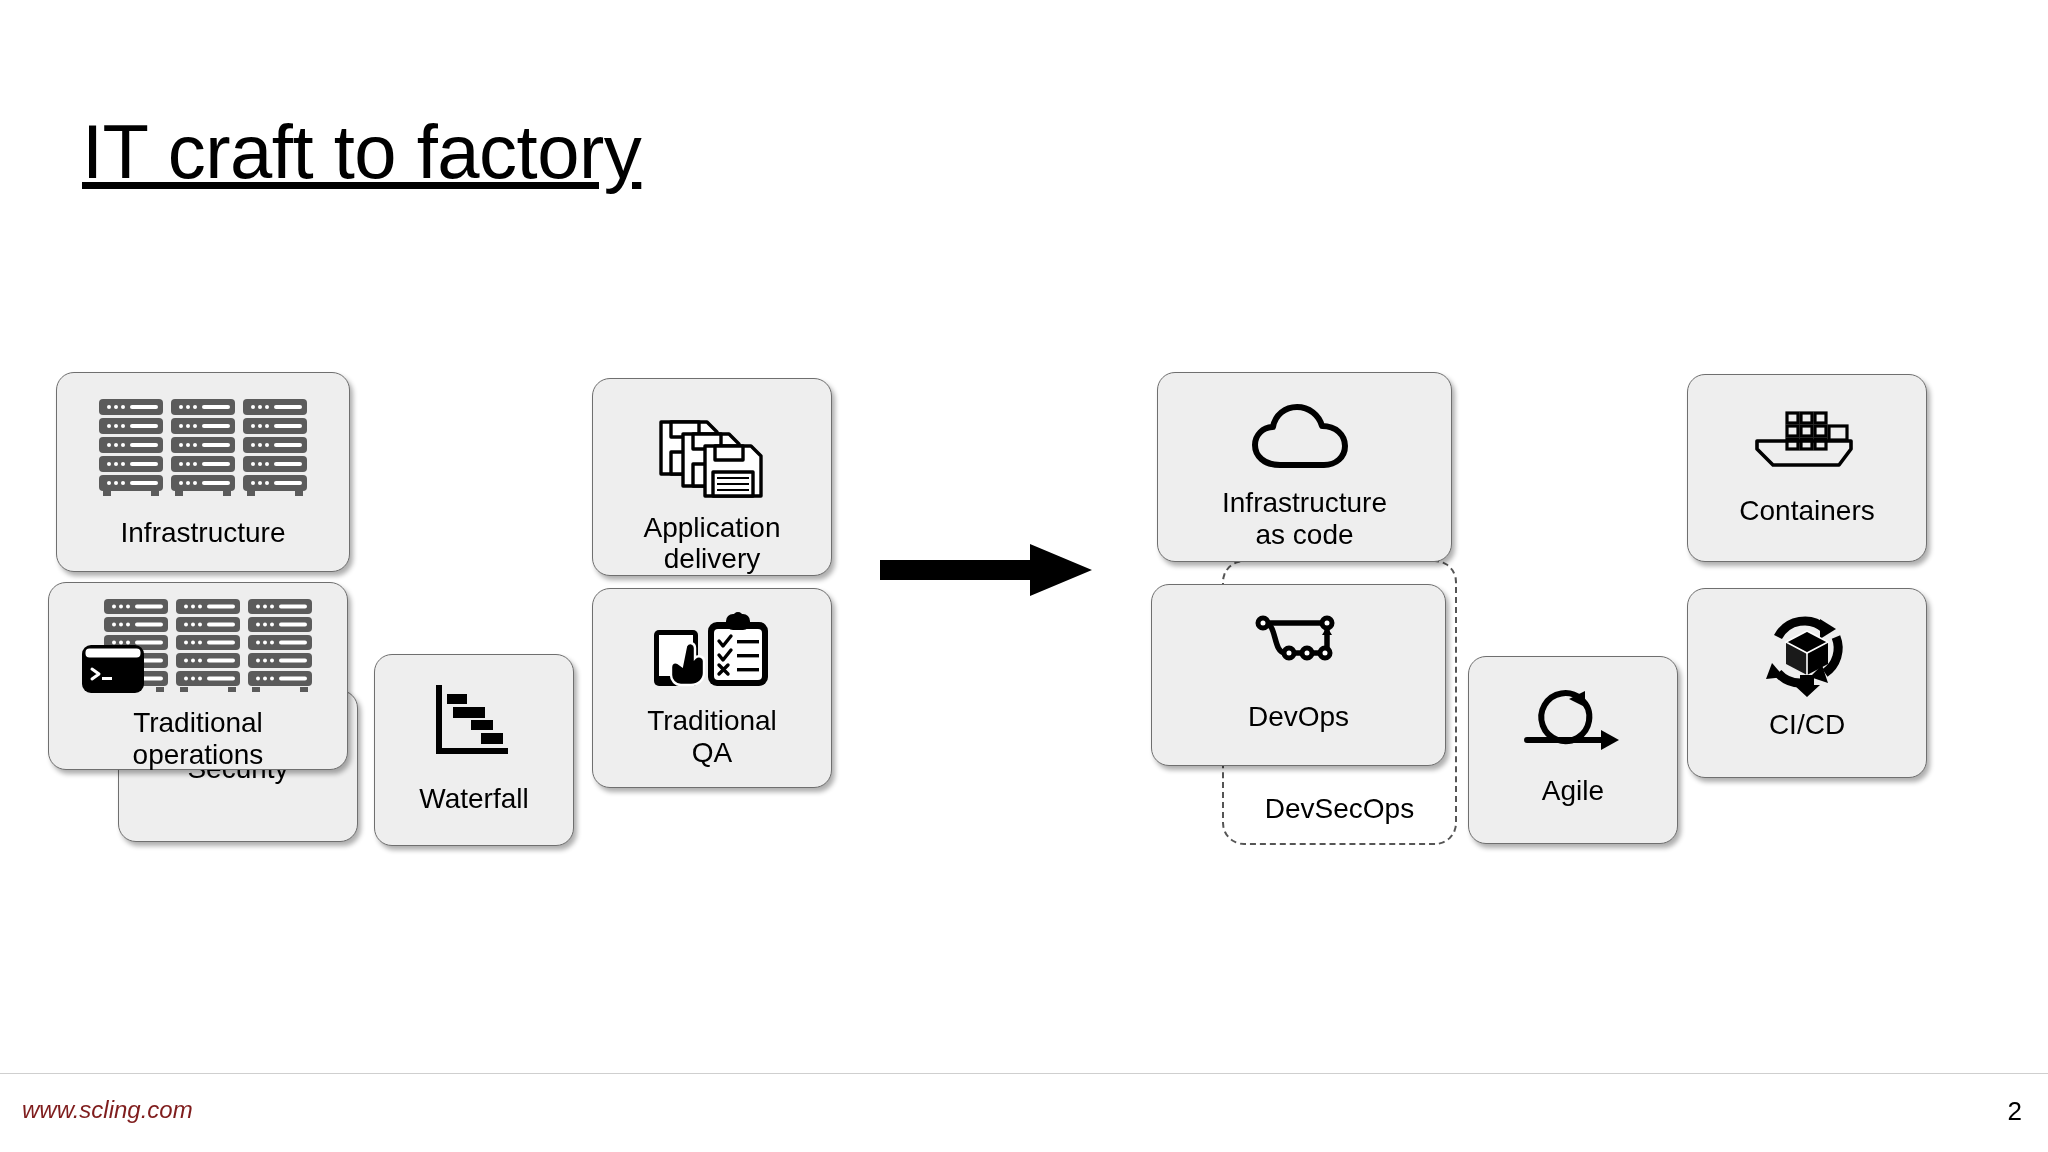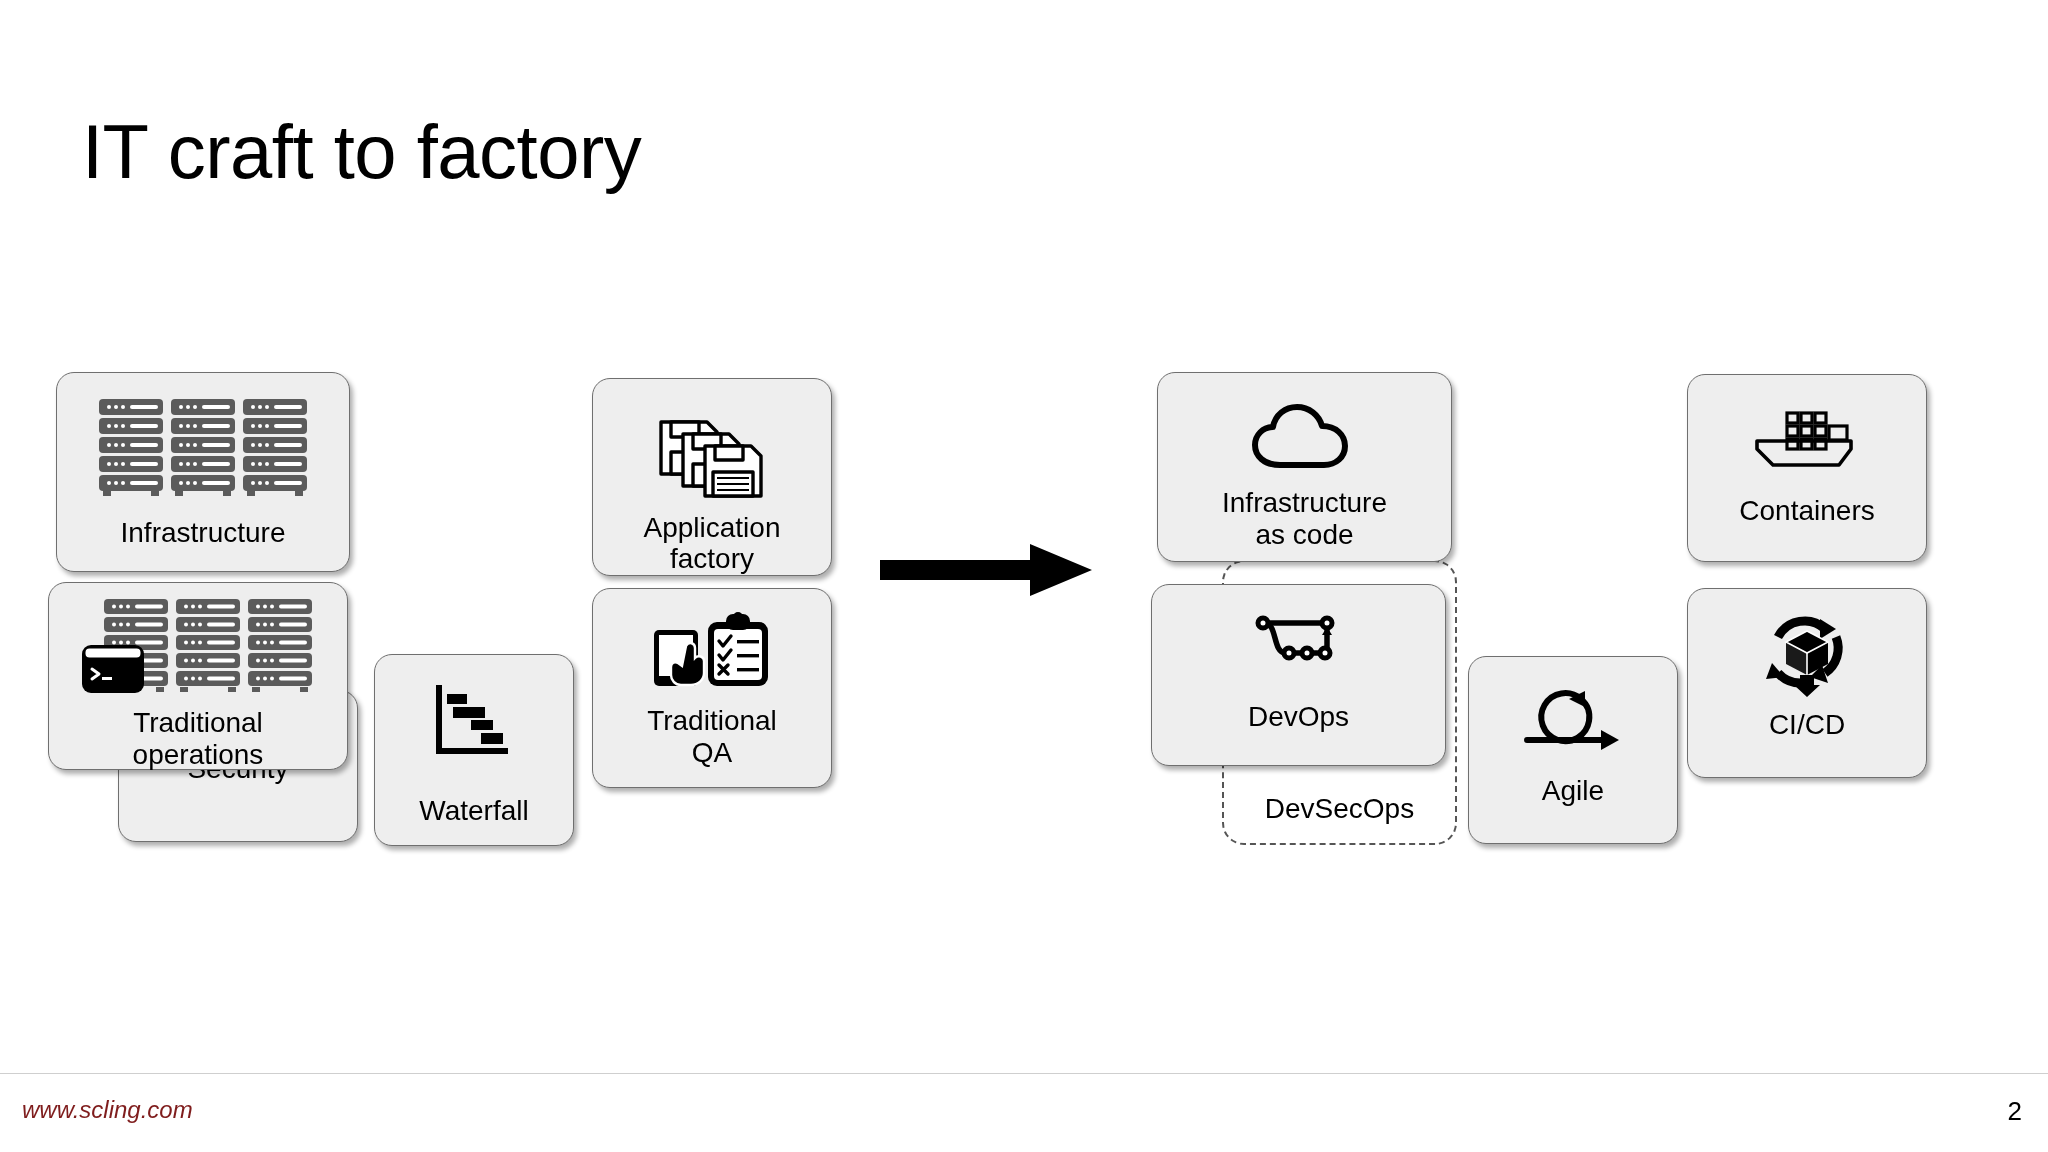--- a/index.html
+++ b/index.html
@@ -16,20 +16,21 @@
   
   .title{
     position:absolute;
     left:82px; top:114px;
     font-size:76px;
     line-height:1;
     font-weight:400;
     letter-spacing:-0.5px;
     color:#000;
     white-space:nowrap;
+    text-decoration:underline;
   }
 
   
   .card{
     position:absolute;
     background:#eeeeee;
     border:1.6px solid #6f6f6f;
     border-radius:18px;
     box-shadow:3px 4px 5px rgba(0,0,0,0.32);
     display:flex;
@@ -302,21 +303,21 @@
           <rect x="20" y="32" width="10" height="3" fill="#fff"></rect>
         </g>
       </svg>
     </div>
     <div class="cap" style="margin-top:12px;">
       <span>Traditional</span><br>
       <span>operations</span>
     </div>
   </div>
 
-  <div class="card" style="left:374px; top:654px; width:200px; height:192px; padding-top:26px; z-index:2;gap:12px;">
+  <div class="card" style="left:374px; top:654px; width:200px; height:192px; padding-top:26px; z-index:2;">
     <div class="ico" style="height:84px;">
       <svg width="82" height="76" viewBox="0 0 82 76" aria-hidden="true">
         <path d="M6 2 L6 66 L72 66" stroke="#000" stroke-width="6" fill="none" stroke-linecap="square"></path>
         <rect x="14" y="9" width="20" height="10" fill="#000"></rect>
         <rect x="20" y="22" width="32" height="11" fill="#000"></rect>
         <rect x="38" y="35" width="22" height="10" fill="#000"></rect>
         <rect x="48" y="48" width="22" height="11" fill="#000"></rect>
       </svg>
     </div>
     <div class="cap" style="margin-top:18px;">Waterfall</div>
@@ -342,21 +343,21 @@
         </g>
         <g stroke="#000" stroke-width="2">
           <line x1="60" y1="62" x2="92" y2="62"></line>
           <line x1="60" y1="68" x2="92" y2="68"></line>
           <line x1="60" y1="74" x2="92" y2="74"></line>
         </g>
       </svg>
     </div>
     <div class="cap" style="margin-top:12px;">
       <span>Application</span><br>
-      <span>factory</span>
+      <span>delivery</span>
     </div>
   </div>
 
   <div class="card" style="left:592px; top:588px; width:240px; height:200px; padding-top:20px; z-index:3;">
     <div class="ico" style="height:82px;">
       <svg width="120" height="80" viewBox="0 0 120 80" aria-hidden="true">
 
         <rect x="2" y="20" width="44" height="56" rx="5" fill="#000"></rect>
         <rect x="7" y="25" width="34" height="41" fill="#fff"></rect>
         <circle cx="24" cy="71" r="3" fill="#fff"></circle>

